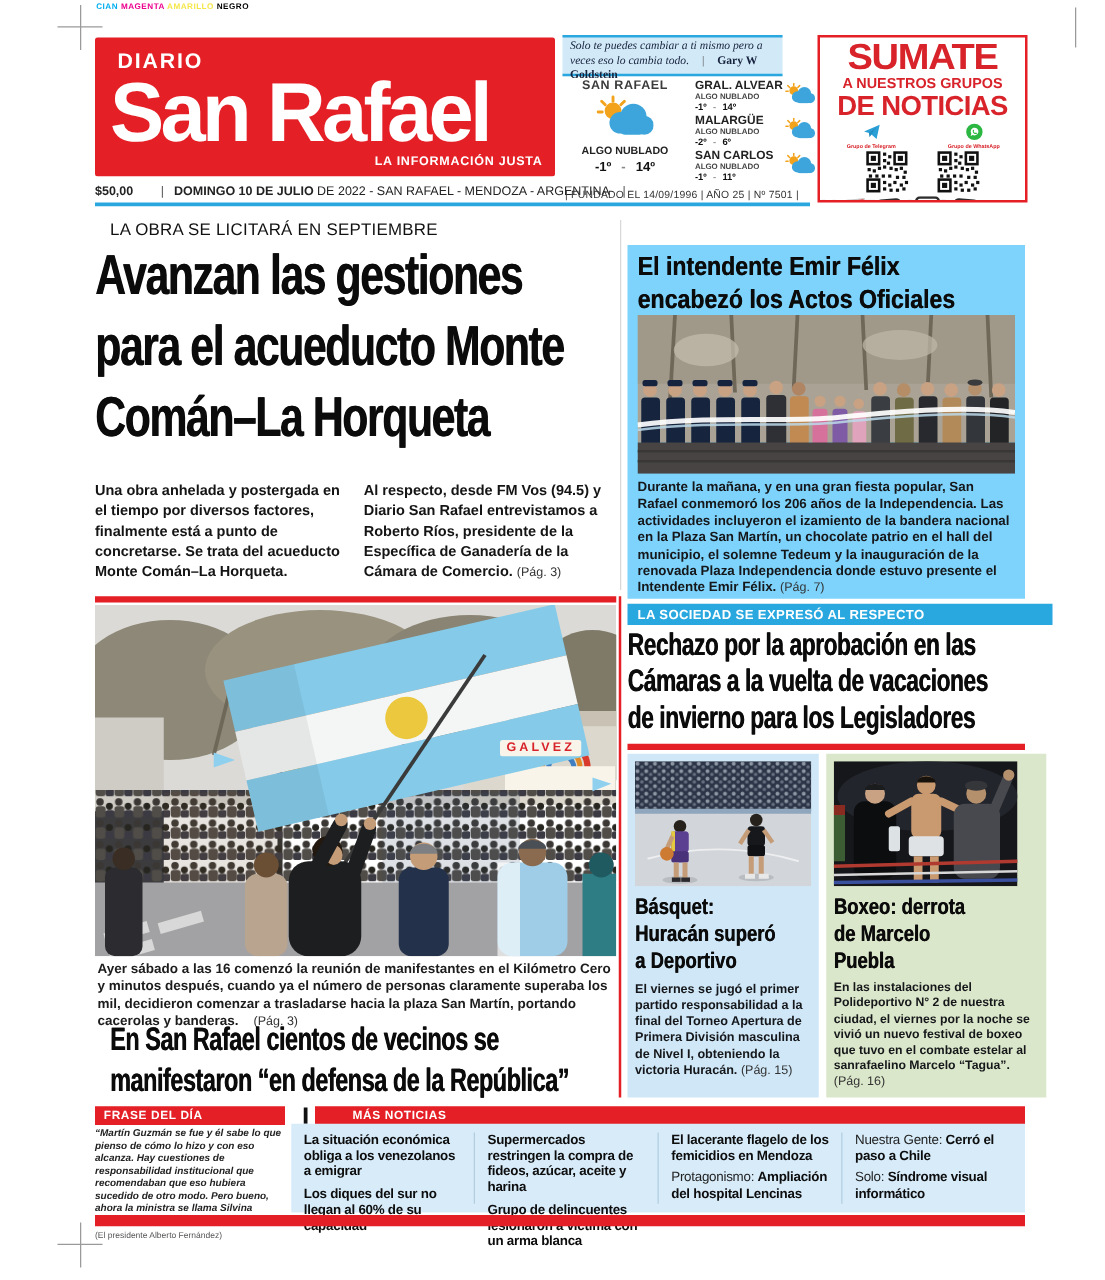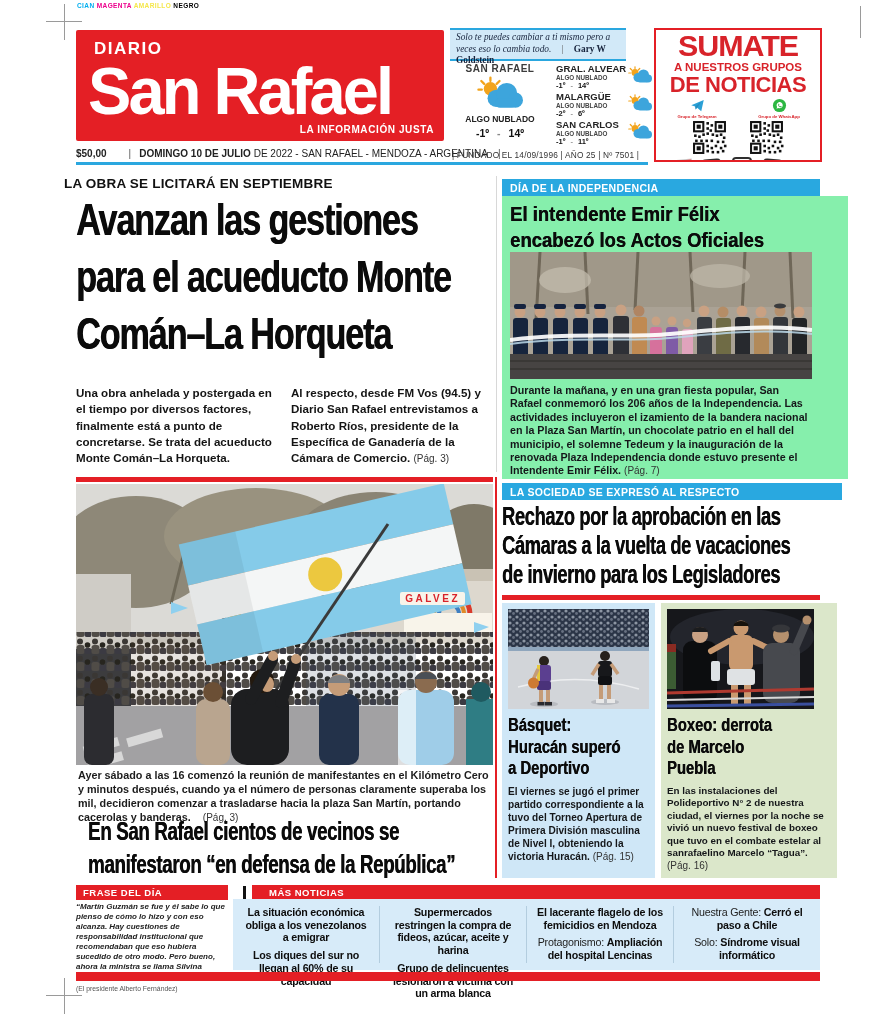--- a/index.html
+++ b/index.html
@@ -66,39 +66,39 @@
   
   .hl{font-weight:bold;transform-origin:0 0;}
   .hl>div{white-space:nowrap;}
   .cond72{width:139%;transform:scaleX(.72);}
   .cond73{width:137%;transform:scaleX(.73);}
   .cond76{width:131%;transform:scaleX(.76);}
   .cond82{width:122%;transform:scaleX(.82);}
   .cond88{width:114%;transform:scaleX(.88);}
 
   
-  .lead-kicker{left:64px;top:176px;font-size:13.5px;font-weight:bold;letter-spacing:.2px;text-align:right;}
+  .lead-kicker{left:88px;top:176px;font-size:13.5px;font-weight:normal;letter-spacing:.2px;text-align:right;}
   .lead-hl{left:76px;top:191px;font-size:45px;line-height:57px;letter-spacing:-1.5px;color:#0b0b0b;text-shadow:.6px 0 currentColor;}
   .lead-body{left:76px;top:385px;width:417px;display:flex;gap:13px;}
   .lead-body>div{flex:1;font-size:11.6px;font-weight:bold;line-height:16.3px;color:#141414;}
   .pageref{font-weight:normal;font-size:10px;color:#333;}
   .redbar{background:#e41f25;}
 
   
   .photo{display:block;}
   .photo-wrap{position:absolute;}
   .galvez{position:absolute;right:28px;top:108px;background:#f8f4ea;color:#d8232a;font-size:10px;font-weight:bold;letter-spacing:2.5px;padding:1px 5px;border-radius:2px;}
 
   .caption{left:78px;top:769px;width:412px;font-size:10.8px;font-weight:bold;line-height:13.9px;color:#1c1c1c;}
   .caption .pageref{margin-left:12px;}
   .protest-hl{left:88px;top:815px;font-size:26px;line-height:32.5px;letter-spacing:-.5px;color:#0b0b0b;text-shadow:.5px 0 currentColor;}
 
   
   .cyanbar{background:#29a8e0;height:17px;box-sizing:border-box;padding:2.5px 0 0 8px;color:#fff;font-size:10.5px;font-weight:bold;letter-spacing:.3px;}
-  .ind-panel{left:502px;top:196px;width:346px;height:283px;background:#86efac;}
+  .ind-panel{left:502px;top:196px;width:318px;height:283px;background:#7dd3fc;}
   .ind-hl{position:absolute;left:8px;top:5px;font-size:21px;line-height:25.5px;color:#0b0b0b;text-shadow:.4px 0 currentColor;}
   .ind-photo{position:absolute;left:8px;top:56px;}
   .ind-body{position:absolute;left:8px;top:188px;width:302px;font-size:10.7px;font-weight:bold;line-height:13.4px;color:#15171a;}
   .leg-hl{left:502px;top:502px;font-size:25px;line-height:29px;letter-spacing:-.5px;color:#0b0b0b;text-shadow:.5px 0 currentColor;}
 
   .card{position:absolute;top:603px;height:275px;box-sizing:border-box;padding:6px;}
   .card-basquet{left:502px;width:153px;background:#cfe7f7;}
   .card-boxeo{left:661px;width:176px;background:#dbe7ca;}
   .card-hl{margin-top:6px;font-size:18px;line-height:21.5px;color:#0b0b0b;text-shadow:.4px 0 currentColor;}
   .card-body{margin-top:5px;font-size:10.1px;font-weight:bold;line-height:13px;color:#15171a;}
@@ -108,21 +108,21 @@
   
   .frase-bar{left:76px;top:885px;width:152px;height:15px;}
   .tick{left:243px;top:886px;width:3px;height:13px;background:#111;}
   .mas-bar{left:252px;top:885px;width:568px;height:15px;}
   .redhead{background:#e41f25;height:15px;box-sizing:border-box;padding:2px 0 0 7px;color:#fff;font-size:9.5px;font-weight:bold;letter-spacing:.5px;}
   .frase-quote{left:76px;top:902px;width:154px;font-size:8px;font-weight:bold;font-style:italic;line-height:10px;color:#222;}
   .frase-attr{margin-top:2px;font-size:6.8px;font-weight:normal;font-style:normal;color:#555;}
   .nw-panel{left:233px;top:899px;width:587px;height:71px;background:#d7ebf9;display:flex;box-sizing:border-box;padding:7px 0;}
   .nw-col{flex:1;padding:0 10px;}
   .nw-col+.nw-col{border-left:1px solid #b3cddf;}
-  .nw-item{font-size:10.7px;font-weight:bold;line-height:12.7px;color:#0d0d0d;margin-bottom:5px;letter-spacing:-.2px;text-align:center;}
+  .nw-item{font-size:10.7px;font-weight:bold;line-height:12.7px;color:#0d0d0d;margin-bottom:5px;letter-spacing:-.2px;}
   .nw-prefix{font-weight:normal;color:#222;}
   .bottombar{left:76px;top:972px;width:744px;height:9px;}
 </style>
 </head>
 <body>
 
 <svg width="0" height="0" style="position:absolute">
   <defs>
     <symbol id="sun-cloud" viewBox="0 0 48 34">
       <g stroke="#f2a31b" stroke-width="2.4" stroke-linecap="round">
@@ -388,21 +388,20 @@
   </div>
 
   <div class="abs caption">
     <span>Ayer sábado a las 16 comenzó la reunión de manifestantes en el Kilómetro Cero y minutos después, cuando ya el número de personas claramente superaba los mil, decidieron comenzar a trasladarse hacia la plaza San Martín, portando cacerolas y banderas.</span><span class="pageref">(Pág. 3)</span>
   </div>
   <div class="abs hl protest-hl cond72">
       <div>En San Rafael cientos de vecinos se</div>
       <div>manifestaron “en defensa de la República”</div>
     </div>
 
-  <div class="abs cyanbar" style="left:502px;top:179px;width:318px;">DÍA DE LA INDEPENDENCIA</div>
   <div class="abs ind-panel">
     <div class="hl ind-hl cond88">
         <div>El intendente Emir Félix</div>
         <div>encabezó los Actos Oficiales</div>
       </div>
     <div class="ind-photo">
       <svg class="photo" viewBox="0 0 302 127" width="302" height="127">
         <rect width="302" height="102" fill="#aaa295"></rect>
         <rect width="302" height="55" fill="#978f80" opacity="0.55"></rect>
         <g stroke="#6f6758" stroke-width="3">
@@ -513,21 +512,21 @@
         <rect x="99" y="76" width="4" height="15" fill="#c59c78"></rect>
       <rect x="88" y="90" width="8" height="4" fill="#e8e8e8"></rect>
         <rect x="99" y="90" width="8" height="4" fill="#e8e8e8"></rect>
     </svg>
     <div class="hl card-hl cond82">
         <div>Básquet:</div>
         <div>Huracán superó</div>
         <div>a Deportivo</div>
       </div>
     <div class="card-body">
-      <span>El viernes se jugó el primer partido correspondiente a la tuvo del Torneo Apertura de Primera División masculina de Nivel I, obteniendo la victoria Huracán.</span> <span class="pageref">(Pág. 15)</span>
+      <span>El viernes se jugó el primer partido responsabilidad a la final del Torneo Apertura de Primera División masculina de Nivel I, obteniendo la victoria Huracán.</span> <span class="pageref">(Pág. 15)</span>
     </div>
   </div>
 
   <div class="card card-boxeo">
     <svg class="photo" viewBox="0 0 147 100" width="147" height="100">
       <rect width="147" height="100" fill="#16171b"></rect>
       <ellipse cx="75" cy="28" rx="72" ry="28" fill="#23252c"></ellipse>
       <rect x="0" y="35" width="9" height="8" fill="#8a2b22"></rect>
         <rect x="0" y="43" width="9" height="37" fill="#3c5c33"></rect>
       <rect x="16" y="32" width="34" height="62" rx="9" fill="#0c0d0f"></rect>
@@ -559,21 +558,21 @@
     <div class="card-body" style="font-size:9.8px;line-height:12.5px;">
       <span>En las instalaciones del Polideportivo N° 2 de nuestra ciudad, el viernes por la noche se vivió un nuevo festival de boxeo que tuvo en el combate estelar al sanrafaelino Marcelo “Tagua”.</span> <span class="pageref">(Pág. 16)</span>
     </div>
   </div>
 
   <div class="abs vline-gray"></div>
   <div class="abs vline-red"></div>
 
   <div class="abs frase-bar redhead">FRASE DEL DÍA</div>
   <div class="abs tick"></div>
-  <div class="abs mas-bar redhead" style="padding-left:17px;">MÁS NOTICIAS</div>
+  <div class="abs mas-bar redhead" style="padding-left:30px;">MÁS NOTICIAS</div>
 
   <div class="abs frase-quote">
     <span>“Martín Guzmán se fue y él sabe lo que pienso de cómo lo hizo y con eso alcanza. Hay cuestiones de responsabilidad institucional que recomendaban que eso hubiera sucedido de otro modo. Pero bueno, ahora la ministra se llama Silvina Batakis”</span>
     <div class="frase-attr">(El presidente Alberto Fernández)</div>
   </div>
 
   <div class="abs nw-panel">
     <div class="nw-col">
       <div class="nw-item"><span>La situación económica obliga a los venezolanos a emigrar</span></div>
       <div class="nw-item"><span>Los diques del sur no llegan al 60% de su capacidad</span></div>

